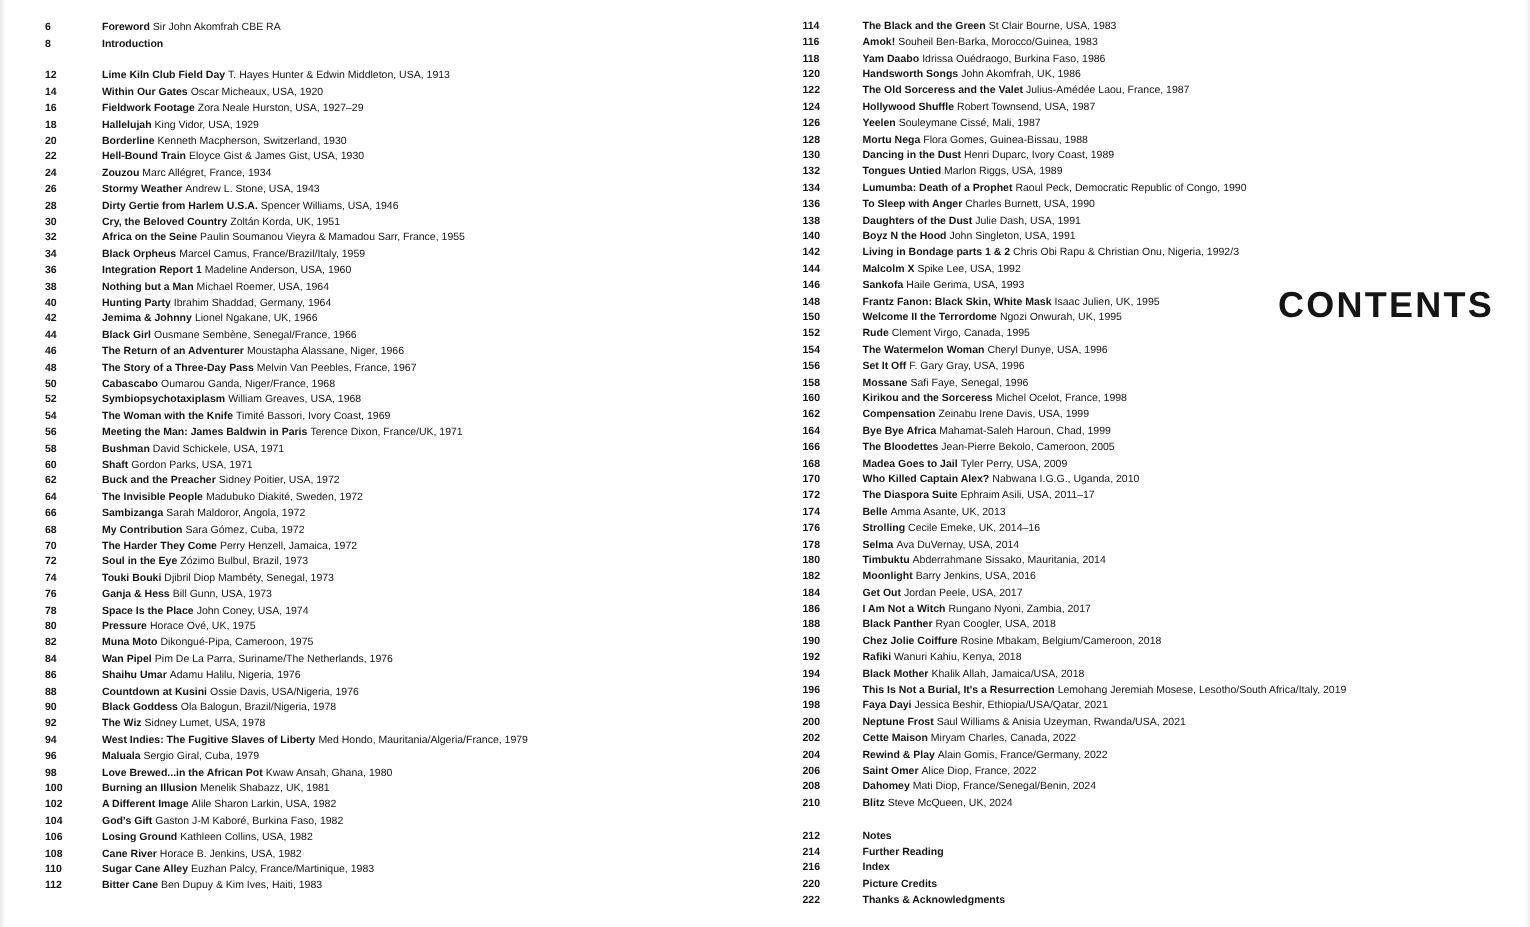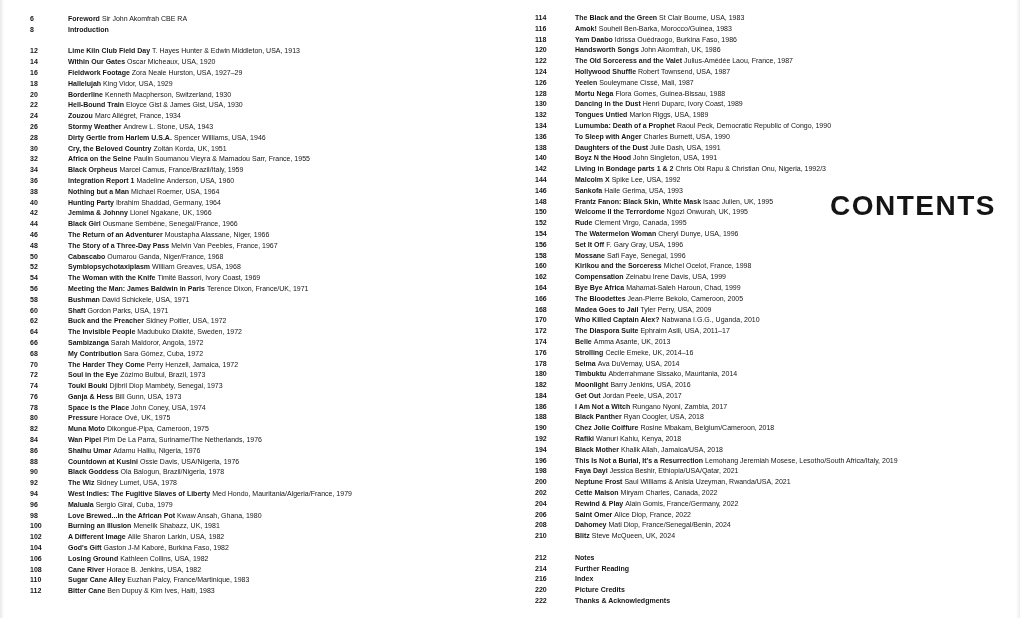--- a/index.html
+++ b/index.html
@@ -34,21 +34,21 @@
     font-weight:bold;
   }
   #col-right .num{flex:0 0 40px;}
   .title{font-weight:bold;}
   .credit{font-weight:normal;margin-left:2px;}
 
   #contents-heading{
     position:absolute;
     top:190px;
     right:24px;
-    font-size:28px;
+    font-size:24px;
     font-weight:bold;
     letter-spacing:1.5px;
     color:#151515;
   }
 </style>
 </head>
 <body>
 
 <div class="edge left"></div>
 <div class="edge right"></div>

